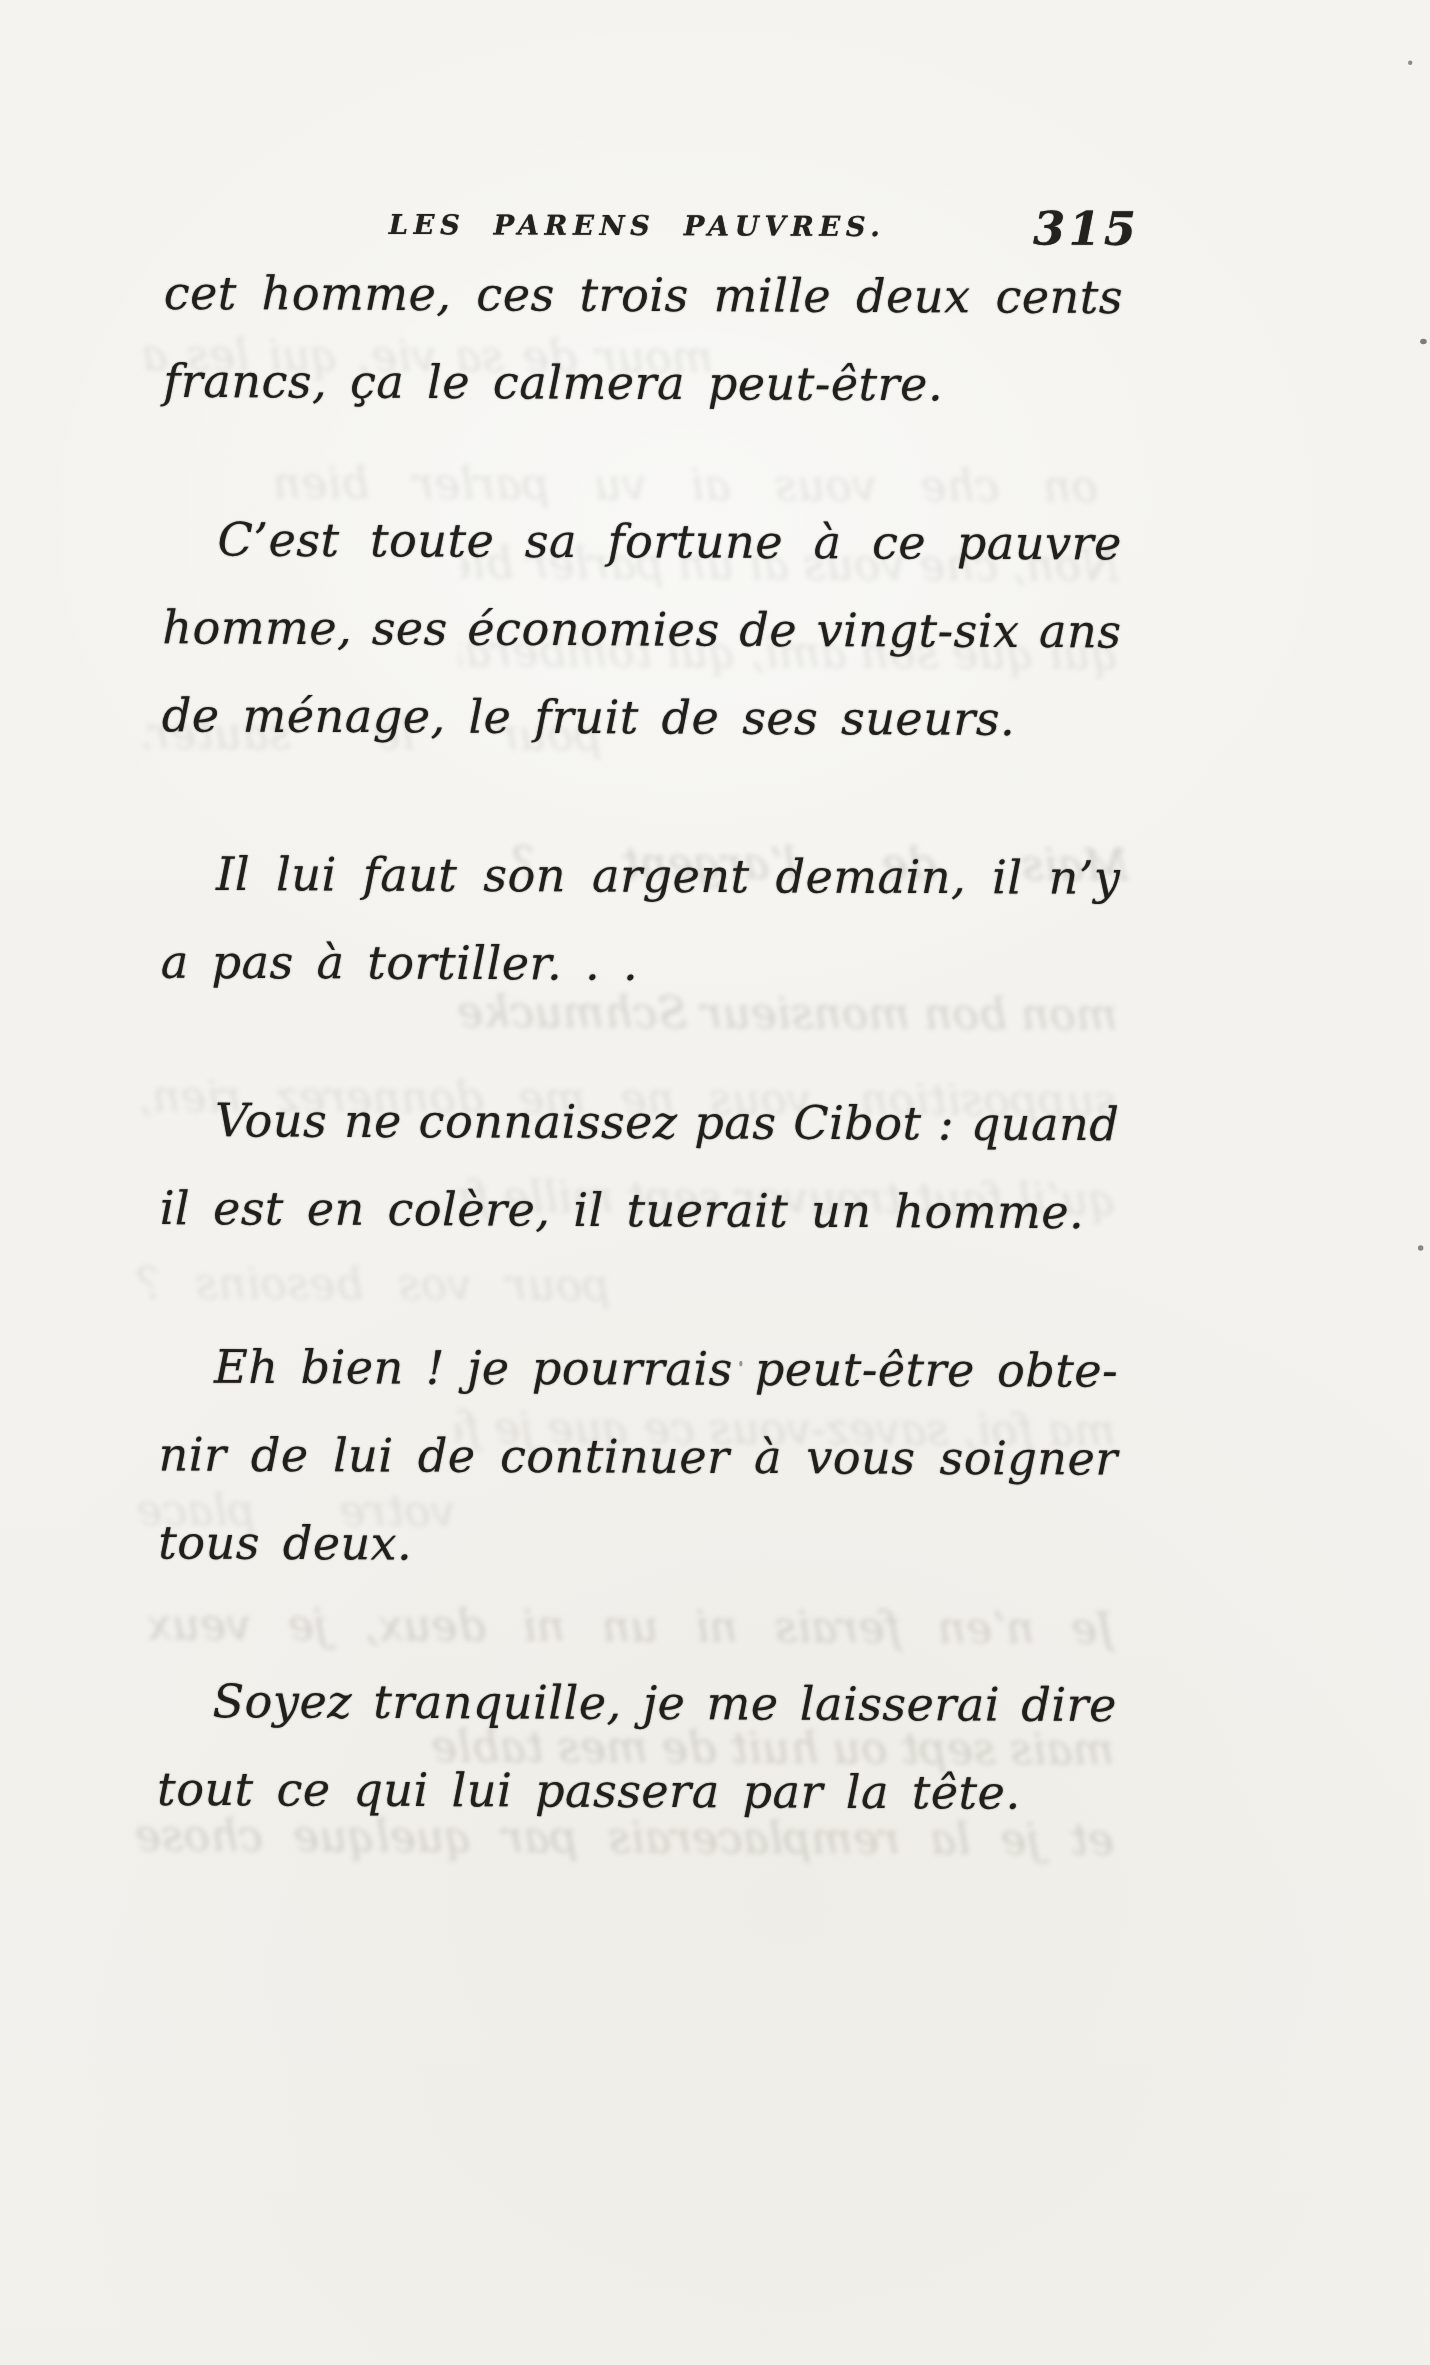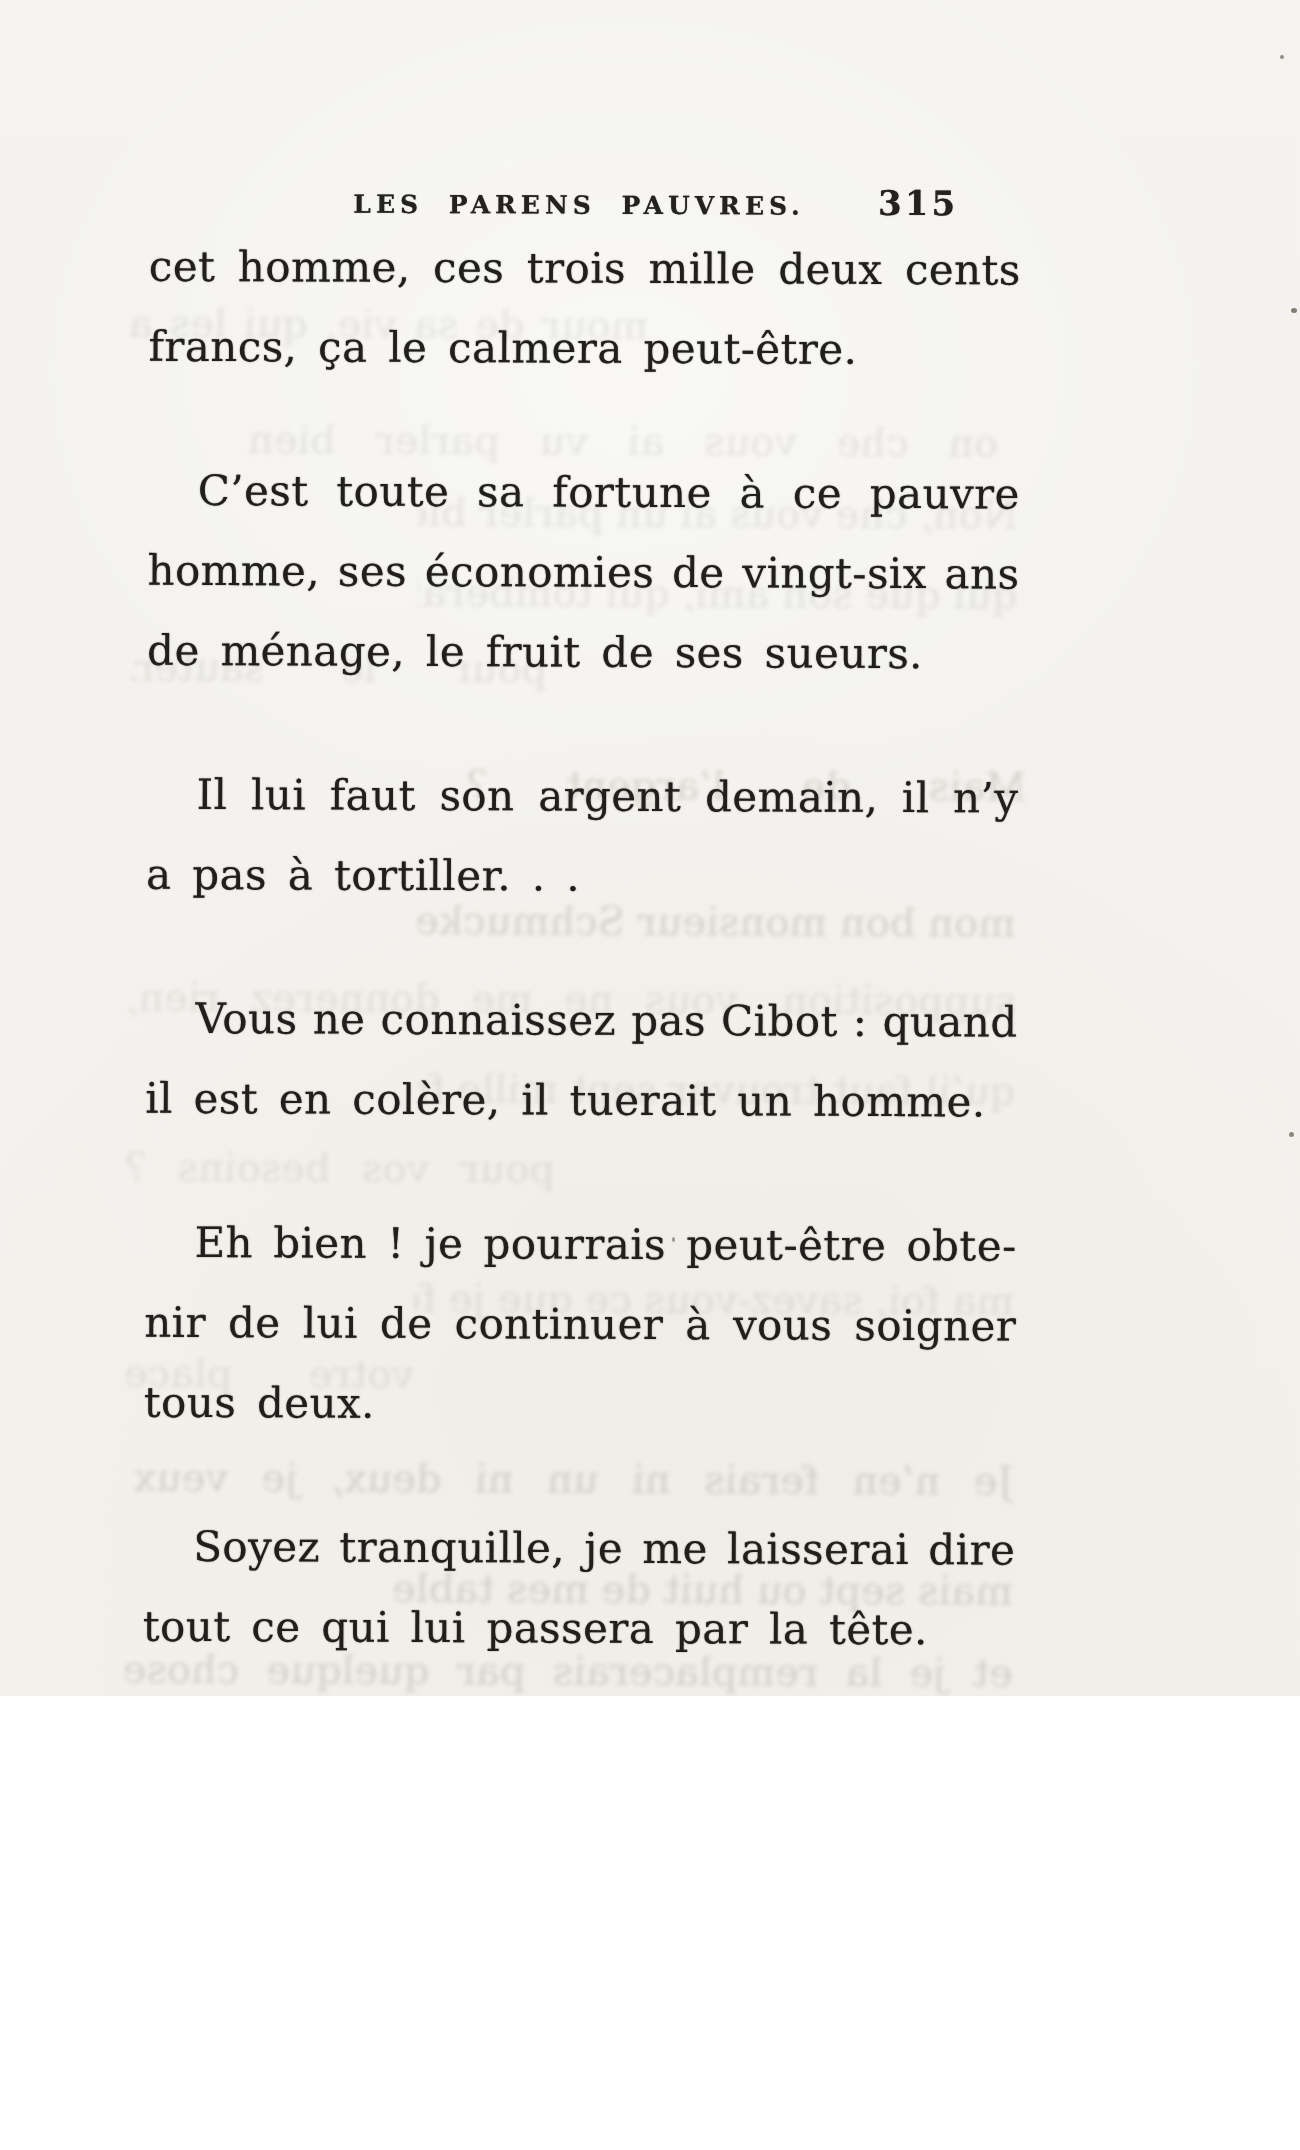--- a/index.html
+++ b/index.html
@@ -3,44 +3,45 @@
 <meta charset="utf-8">
 <style>
   html, body { margin: 0; padding: 0; }
   body {
     width: 1300px; height: 2150px;
     font-family: "DejaVu Serif", serif;
     overflow: hidden;
   }
   .page {
     position: relative;
-    width: 1300px; height: 1696px;
+    width: 1300px; height: 2150px;
     background:
       radial-gradient(ellipse 900px 700px at 48% 22%, rgba(255,255,255,0.45), rgba(255,255,255,0) 70%),
       radial-gradient(ellipse 1000px 900px at 55% 80%, rgba(235,233,226,0.5), rgba(255,255,255,0) 75%),
       linear-gradient(180deg, #f4f3ef 0%, #f3f2ee 55%, #f1f0eb 100%);
     overflow: hidden;
+    font-style: italic;
   }
   .scan {
     position: absolute; inset: 0;
     transform: rotate(0.25deg);
     transform-origin: 420px 0;
   }
   
   .head-title {
     position: absolute; top: 190px; left: 150px; width: 860px;
     text-align: center;
     font-size: 25px; font-weight: bold;
     letter-spacing: 5px; word-spacing: 12px;
     color: #24221e;
     text-shadow: 0 0 1px rgba(35,32,28,0.7);
   }
   .page-num {
-    position: absolute; top: 181px; left: 879px; width: 90px;
-    font-size: 34px; font-weight: bold;
+    position: absolute; top: 181px; left: 940px; width: 90px;
+    font-size: 42px; font-weight: bold;
     letter-spacing: 3px;
     color: #24221e;
     text-shadow: 0 0 1px rgba(35,32,28,0.7);
   }
   
   .text-block {
     position: absolute; top: 228px; left: 150px; width: 872px;
     font-size: 42px; line-height: 80px;
     color: #211f1b;
     text-shadow: 0 0 1.3px rgba(32,29,25,0.72);

